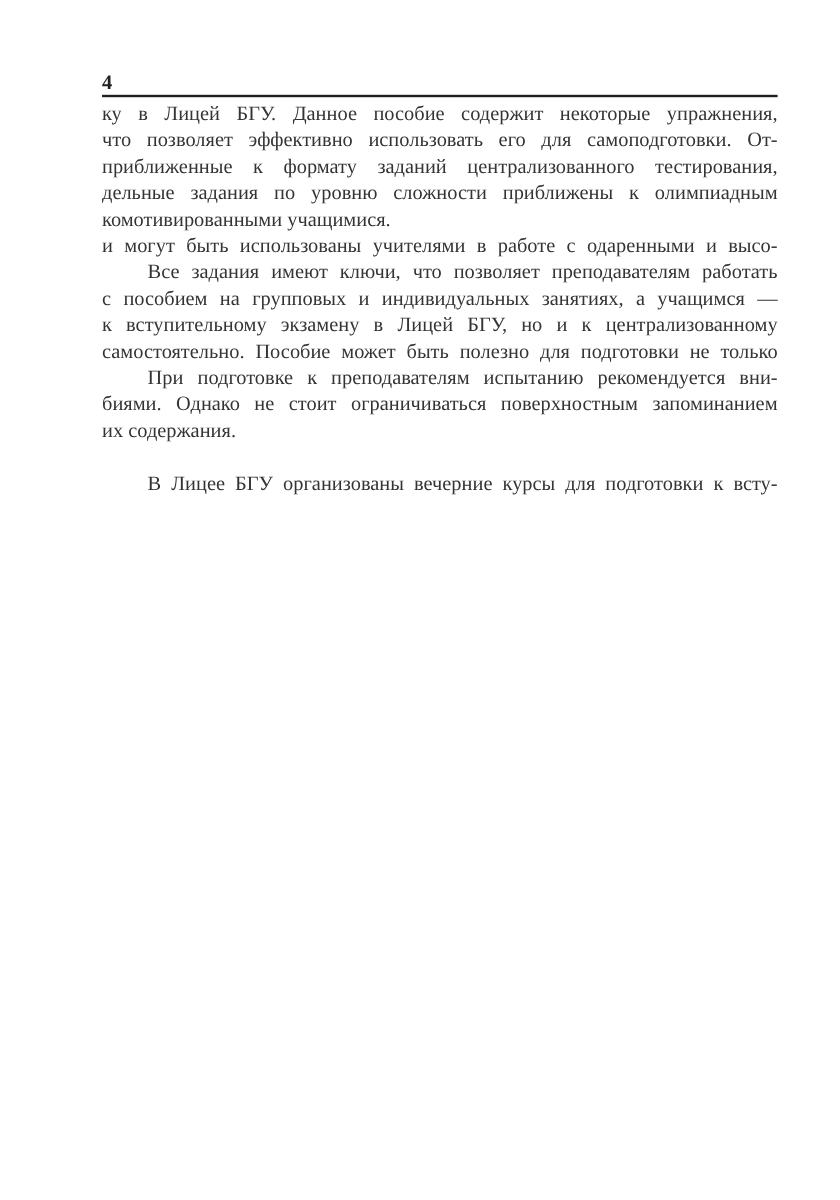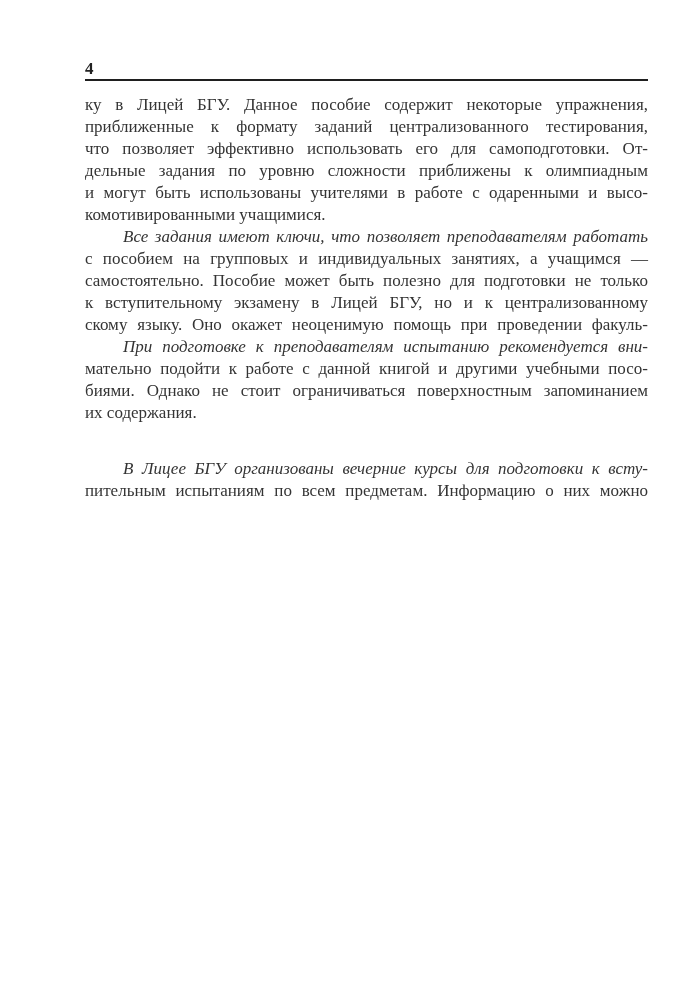--- a/index.html
+++ b/index.html
@@ -29,62 +29,59 @@
       position: absolute;
       left: 85px;
       top: 79px;
       width: 563px;
       height: 2px;
       background: #1f1f1f;
     }
     .text-block {
       position: absolute;
       left: 85px;
-      top: 94px;
+      top: 84px;
       width: 563px;
       color: #343434;
       font-size: 17px;
       line-height: 22px;
     }
     .paragraph { }
-    .paragraph.space-before { margin-top: 34px; }
+    .paragraph.space-before { margin-top: 22px; }
     .line {
       text-align: justify;
       text-align-last: justify;
       white-space: normal;
     }
     .line.last { text-align-last: left; }
-    .line.indent { text-indent: 38px; font-style: italic; }
+    .line.indent { text-indent: 38px; }
   </style>
 </head>
 <body>
 
 <div class="page" style="background: rgb(255, 255, 255);">
   <div class="page-number">4</div>
   <div class="header-rule" style="background: rgb(31, 31, 31);"></div>
   <div class="text-block" id="text-block" style="color: rgb(52, 52, 52);">
       <div class="paragraph">
         <div class="line">ку в Лицей БГУ. Данное пособие содержит некоторые упражнения,</div>
+        <div class="line">что позволяет эффективно использовать его для самоподготовки. От-</div>
         <div class="line">приближенные к формату заданий централизованного тестирования,</div>
-        <div class="line">что позволяет эффективно использовать его для самоподготовки. От-</div>
         <div class="line">дельные задания по уровню сложности приближены к олимпиадным</div>
+        <div class="line last">комотивированными учащимися.</div>
         <div class="line">и могут быть использованы учителями в работе с одаренными и высо-</div>
-        <div class="line last">комотивированными учащимися.</div>
       </div>
       <div class="paragraph">
         <div class="line indent">Все задания имеют ключи, что позволяет преподавателям работать</div>
         <div class="line">с пособием на групповых и индивидуальных занятиях, а учащимся —</div>
+        <div class="line">к вступительному экзамену в Лицей БГУ, но и к централизованному</div>
         <div class="line">самостоятельно. Пособие может быть полезно для подготовки не только</div>
-        <div class="line">к вступительному экзамену в Лицей БГУ, но и к централизованному</div>
-        <div class="line">скому языку. Оно окажет неоценимую помощь при проведении факуль-</div>
       </div>
       <div class="paragraph">
         <div class="line indent">При подготовке к преподавателям испытанию рекомендуется вни-</div>
-        <div class="line">мательно подойти к работе с данной книгой и другими учебными посо-</div>
         <div class="line">биями. Однако не стоит ограничиваться поверхностным запоминанием</div>
         <div class="line last">их содержания.</div>
       </div>
       <div class="paragraph space-before">
         <div class="line indent">В Лицее БГУ организованы вечерние курсы для подготовки к всту-</div>
-        <div class="line">пительным испытаниям по всем предметам. Информацию о них можно</div>
       </div>
     </div>
 </div>
 
 </body></html>

